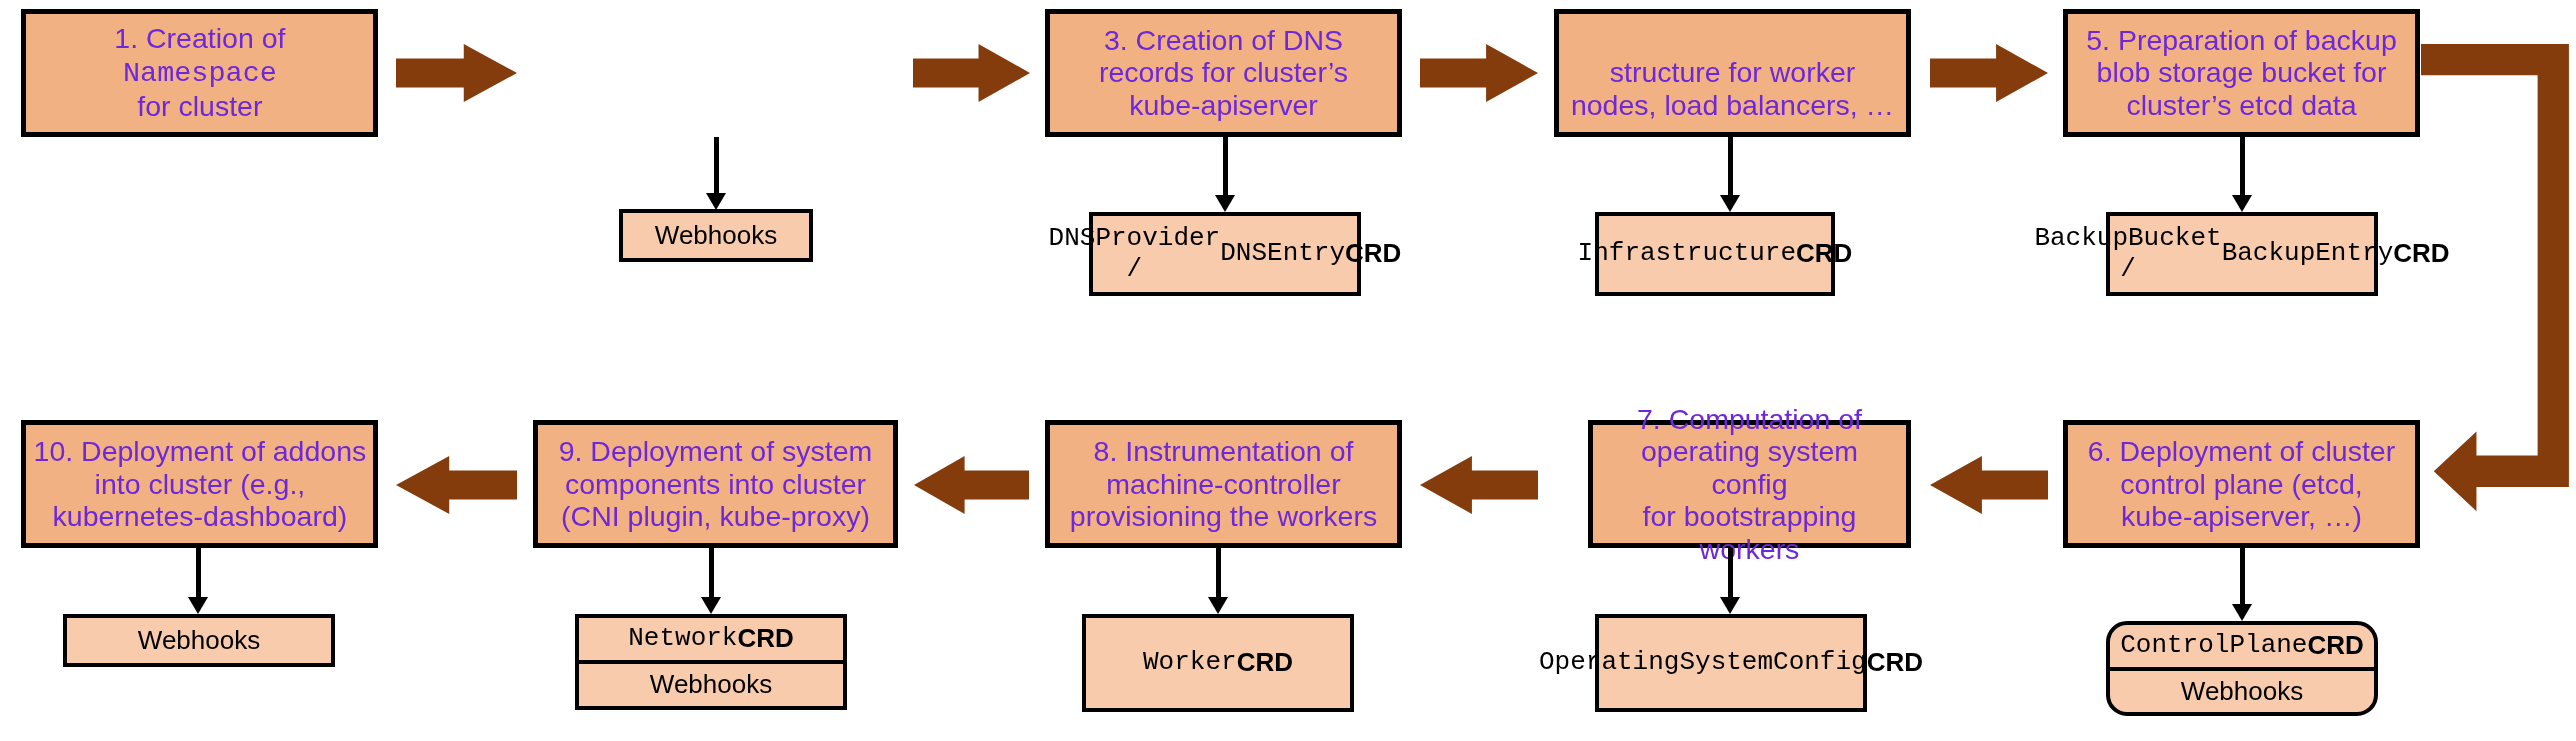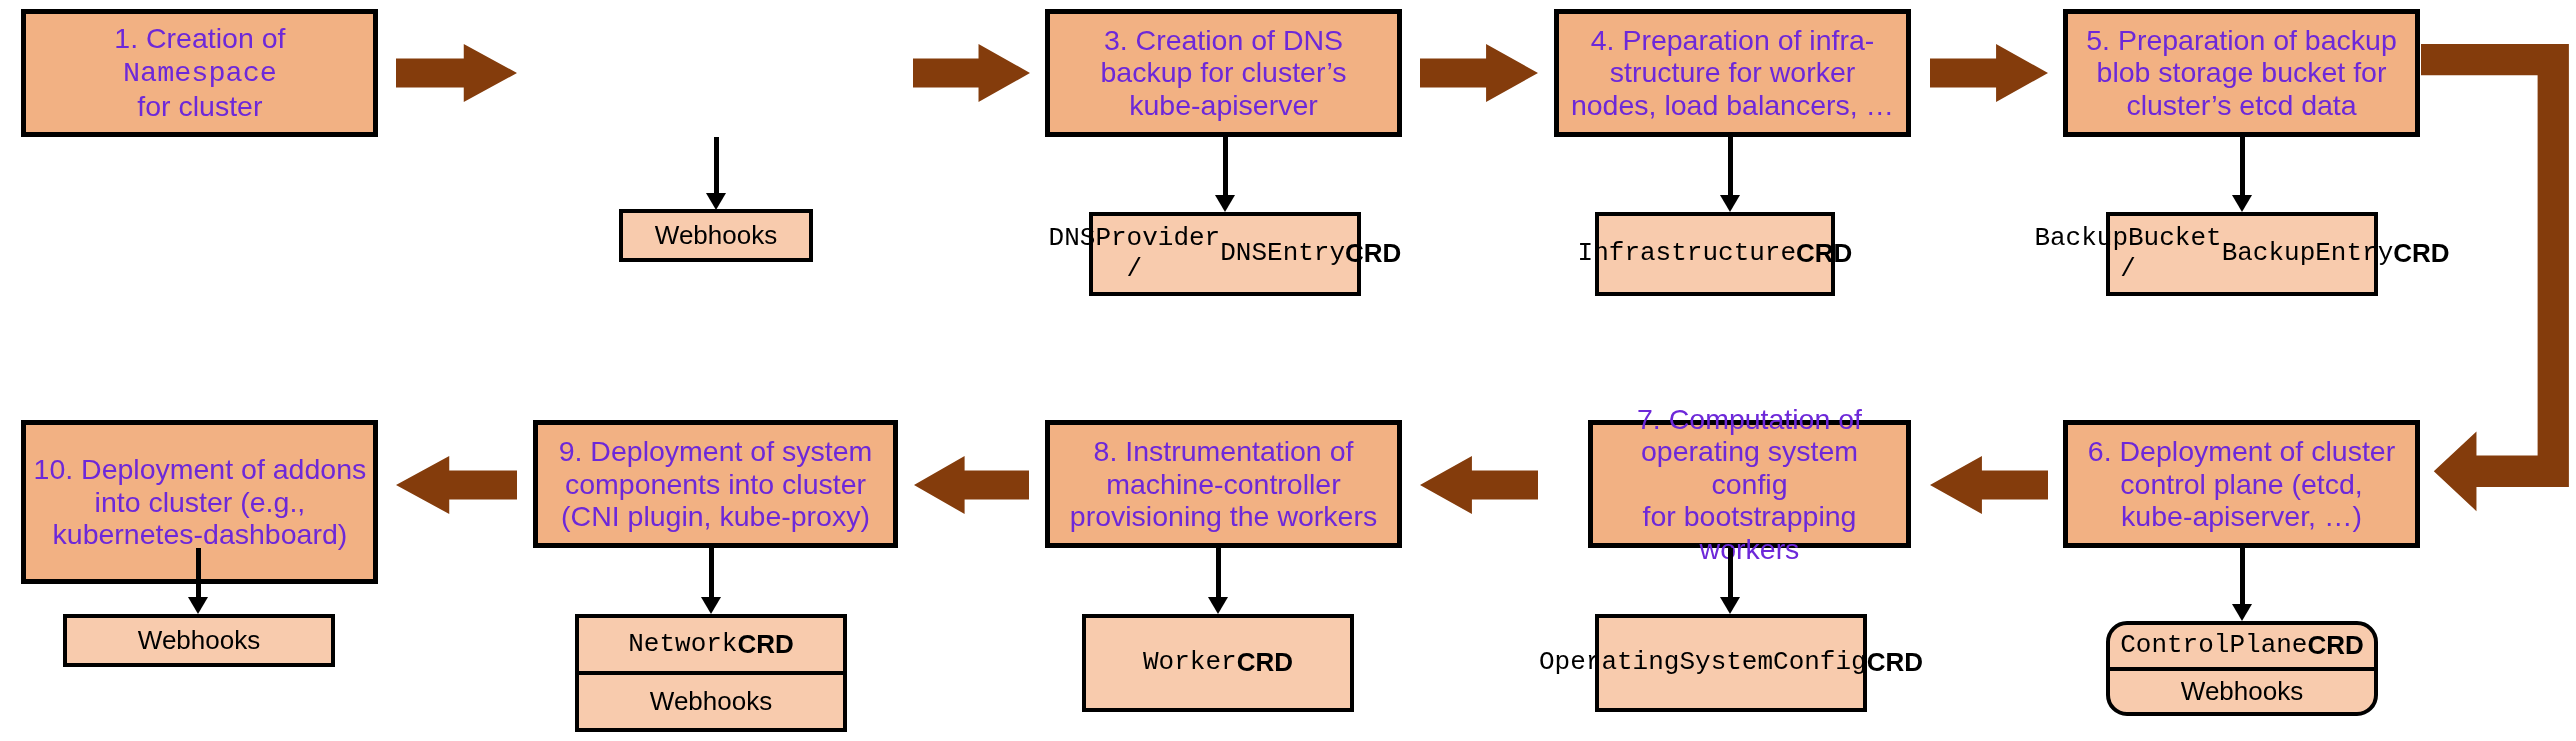--- a/index.html
+++ b/index.html
@@ -85,36 +85,36 @@
     <div class="artifact-box" style="background: rgb(248, 203, 173); border-color: rgb(0, 0, 0); left: 619px; top: 209px; width: 194px; height: 53px;">
       <div class="artifact-cell">
         <span>Webhooks</span>
       </div>
     </div>
     <div class="vconn" style="left: 688px; top: 137px; width: 57px; height: 73px;">
       <div class="stem"></div>
       <div class="head"></div>
     </div>
     <div class="step-box" style="background: rgb(242, 177, 131); border-color: rgb(0, 0, 0); left: 1045px; top: 8.5px; width: 357px; height: 128px;">
-      <span class="txt"><span>3. Creation of DNS</span><br><span>backup for cluster’s</span><br><span>kube-apiserver</span></span>
+      <span class="txt"><span>3. Creation of DNS</span><br><span>records for cluster’s</span><br><span>kube-apiserver</span></span>
     </div>
     <div class="artifact-box" style="background: rgb(248, 203, 173); border-color: rgb(0, 0, 0); left: 1089px; top: 212px; width: 272px; height: 84px;">
       <div class="artifact-cell">
         <span class="mono">DNSProvider /</span>
         <br>
         <span class="mono">DNSEntry</span>
         <span class="bold"> CRD</span>
       </div>
     </div>
     <div class="vconn" style="left: 1197px; top: 137px; width: 57px; height: 75px;">
       <div class="stem"></div>
       <div class="head"></div>
     </div>
     <div class="step-box" style="background: rgb(242, 177, 131); border-color: rgb(0, 0, 0); left: 1554px; top: 8.5px; width: 357px; height: 128px;">
-      <span class="txt"><span>4. Preparation of infra-</span><br><span>structure for worker</span><br><span>nodes, load balancers, …</span></span>
+      <span class="txt"><br><span>structure for worker</span><br><span>nodes, load balancers, …</span></span>
     </div>
     <div class="artifact-box" style="background: rgb(248, 203, 173); border-color: rgb(0, 0, 0); left: 1595px; top: 212px; width: 240px; height: 84px;">
       <div class="artifact-cell">
         <span class="mono">Infrastructure</span>
         <br>
         <span class="bold">CRD</span>
       </div>
     </div>
     <div class="vconn" style="left: 1702px; top: 137px; width: 57px; height: 75px;">
       <div class="stem"></div>
@@ -176,34 +176,34 @@
         <span class="bold">CRD</span>
       </div>
     </div>
     <div class="vconn" style="left: 1190px; top: 548px; width: 57px; height: 66px;">
       <div class="stem"></div>
       <div class="head"></div>
     </div>
     <div class="step-box" style="background: rgb(242, 177, 131); border-color: rgb(0, 0, 0); left: 533px; top: 420px; width: 365px; height: 128px;">
       <span class="txt"><span>9. Deployment of system</span><br><span>components into cluster</span><br><span>(CNI plugin, kube-proxy)</span></span>
     </div>
-    <div class="artifact-box" style="background: rgb(248, 203, 173); border-color: rgb(0, 0, 0); left: 575px; top: 614px; width: 272px; height: 118px;">
+    <div class="artifact-box" style="background: rgb(248, 203, 173); border-color: rgb(0, 0, 0); left: 575px; top: 614px; width: 272px; height: 96px;">
       <div class="artifact-cell">
         <span class="mono">Network</span>
         <span class="bold"> CRD</span>
       </div>
       <div class="artifact-cell">
         <span>Webhooks</span>
       </div>
     </div>
     <div class="vconn" style="left: 683px; top: 548px; width: 57px; height: 66px;">
       <div class="stem"></div>
       <div class="head"></div>
     </div>
-    <div class="step-box" style="background: rgb(242, 177, 131); border-color: rgb(0, 0, 0); left: 21.4px; top: 420px; width: 357px; height: 164px;">
+    <div class="step-box" style="background: rgb(242, 177, 131); border-color: rgb(0, 0, 0); left: 21.4px; top: 420px; width: 357px; height: 128px;">
       <span class="txt"><span>10. Deployment of addons</span><br><span>into cluster (e.g.,</span><br><span>kubernetes-dashboard)</span></span>
     </div>
     <div class="artifact-box" style="background: rgb(248, 203, 173); border-color: rgb(0, 0, 0); left: 63px; top: 614px; width: 272px; height: 53px;">
       <div class="artifact-cell">
         <span>Webhooks</span>
       </div>
     </div>
     <div class="vconn" style="left: 170px; top: 548px; width: 57px; height: 66px;">
       <div class="stem"></div>
       <div class="head"></div>

